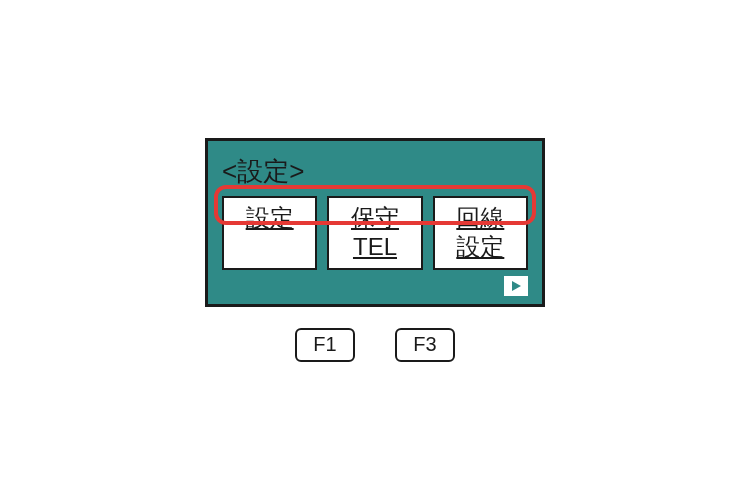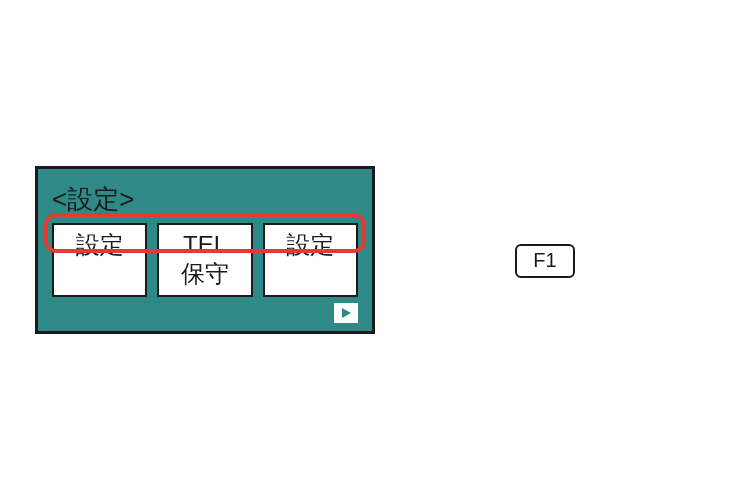--- a/index.html
+++ b/index.html
@@ -7,21 +7,21 @@
     width: 750px;
     height: 500px;
     background: #ffffff;
     font-family: "Hiragino Sans", "Meiryo", sans-serif;
     display: flex;
     align-items: center;
     justify-content: center;
   }
   .device {
     display: flex;
-    flex-direction: row;
+    flex-direction: column;
     align-items: center;
   }
   .screen {
     width: 340px;
     background: #2f8a87;
     border: 3px solid #1a1a1a;
     padding: 14px 14px 8px 14px;
     position: relative;
   }
   .text-area {
@@ -54,20 +54,21 @@
     flex: 1;
     background: #ffffff;
     border: 2px solid #1a1a1a;
     text-align: center;
     padding: 6px 2px;
     font-size: 24px;
     line-height: 1.2;
     color: #1a1a1a;
     font-weight: 500;
     cursor: pointer;
+    text-decoration: underline;
   }
   .soft-btn span { display: block; }
   .arrow-row {
     display: flex;
     justify-content: flex-end;
   }
   .arrow {
     width: 24px;
     height: 20px;
     background: #ffffff;
@@ -107,31 +108,33 @@
   <div class="screen">
     <div class="text-area">
       <span class="line">&lt;設定&gt;</span>
     </div>
     <div class="highlight-box"></div>
     <div class="soft-buttons">
       <div class="soft-btn">
         <span>設定</span>
       </div>
       <div class="soft-btn">
+        <span>保守</span>
         <span>TEL</span>
-        <span>保守</span>
       </div>
       <div class="soft-btn">
+        <span>回線</span>
         <span>設定</span>
       </div>
     </div>
     <div class="arrow-row">
       <div class="arrow">
         <svg width="12" height="12" viewBox="0 0 12 12">
           <polygon points="2,1 11,6 2,11" fill="#2f8a87"></polygon>
         </svg>
       </div>
     </div>
   </div>
   <div class="fkeys">
     <div class="fkey">F1</div>
+    <div class="fkey">F3</div>
   </div>
 </div>
 
 </body></html>

